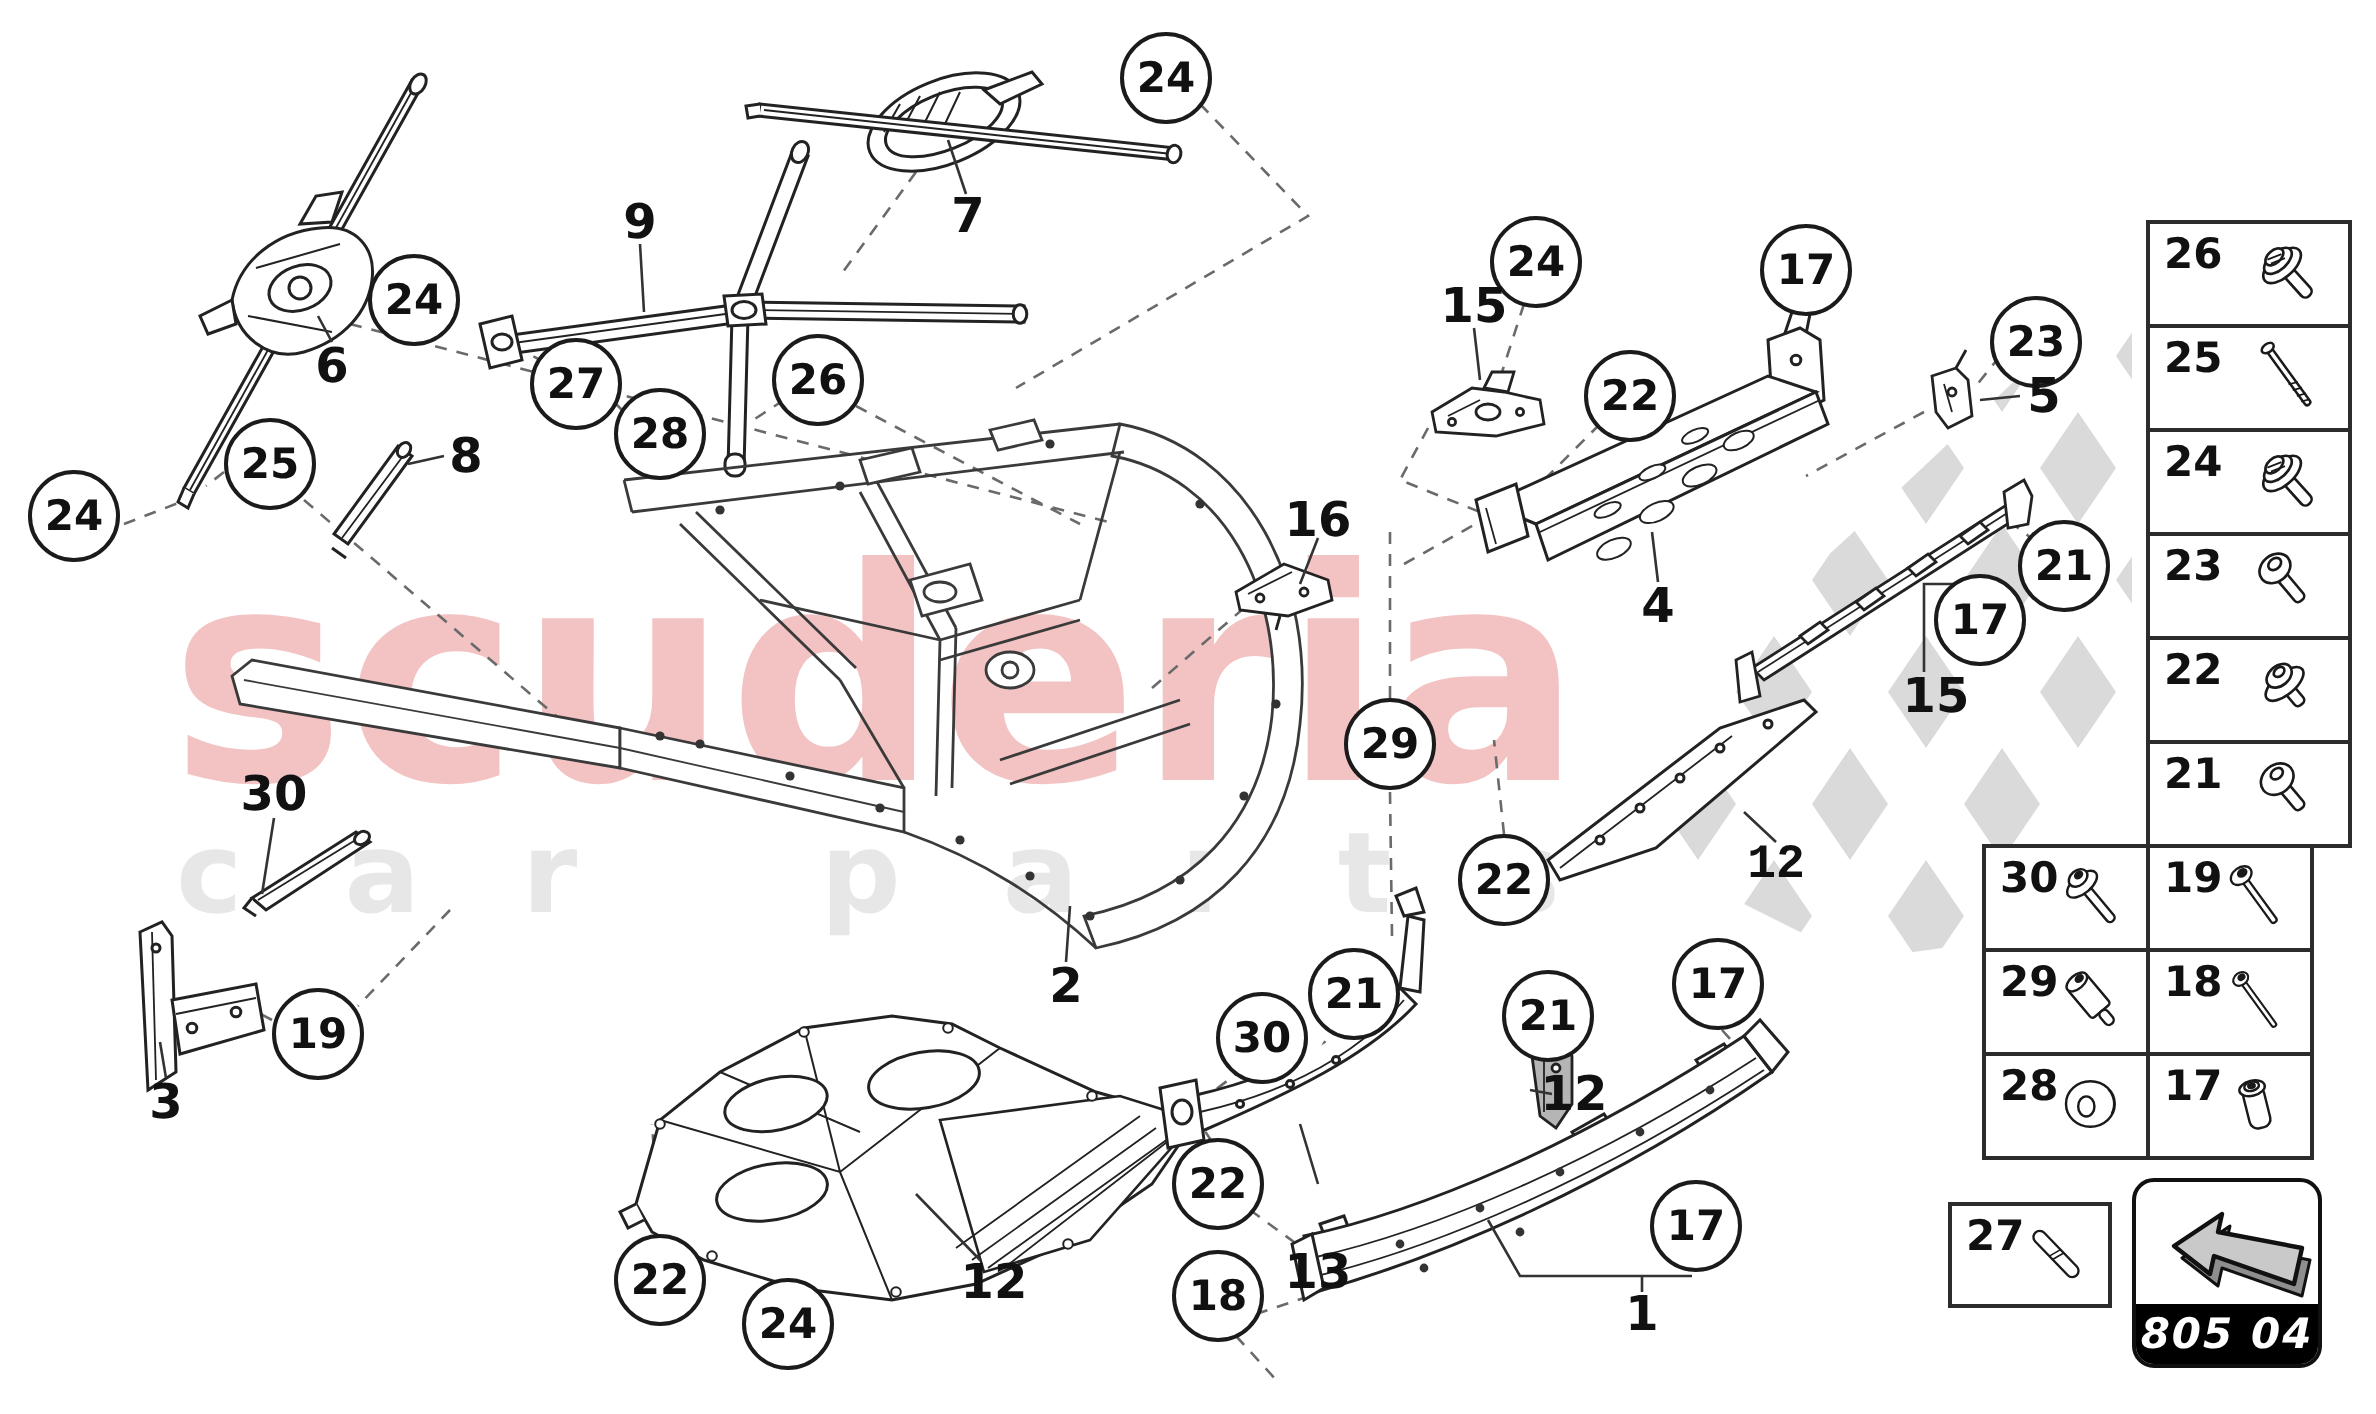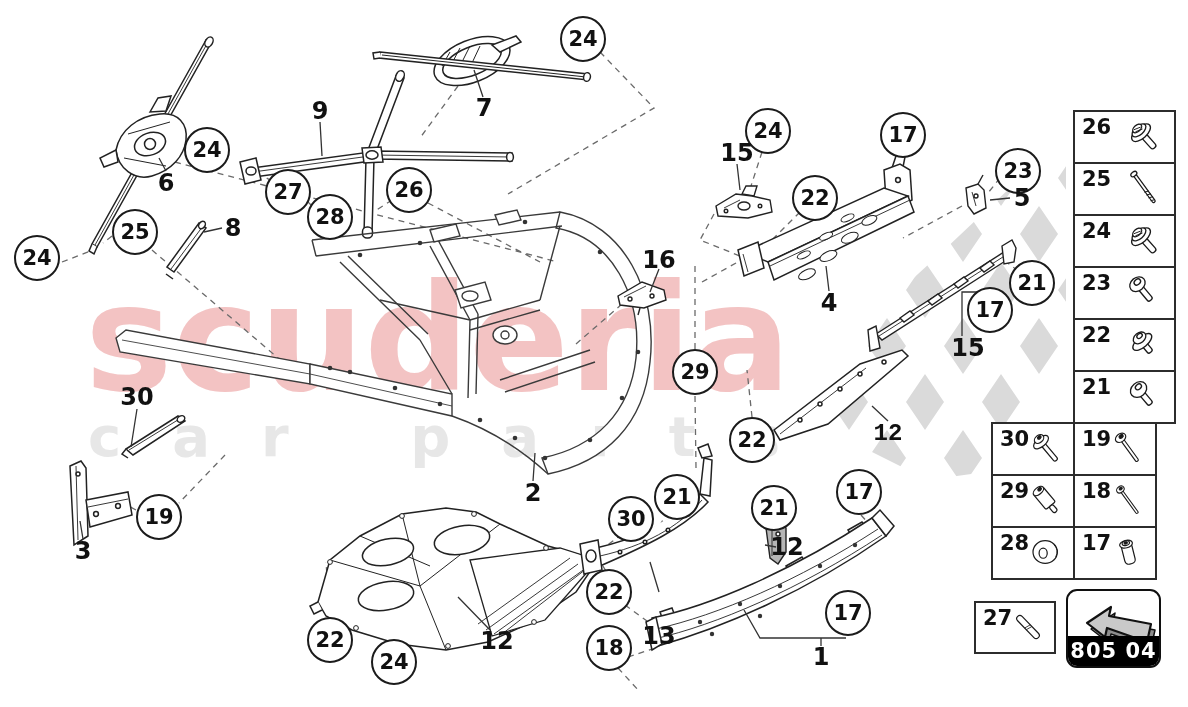--- a/index.html
+++ b/index.html
@@ -9,22 +9,22 @@
   #anno{position:absolute;left:0;top:0;width:1188px;height:707px;pointer-events:none;}
   .callout{position:absolute;width:46px;height:46px;box-sizing:border-box;border:2.6px solid #1b1b1b;
            border-radius:50%;background:#fff;display:flex;align-items:center;justify-content:center;
            font-weight:bold;font-size:21px;color:#111;pointer-events:auto;}
   .plabel{position:absolute;transform:translate(-50%,-50%);font-weight:bold;font-size:24px;color:#111;
           pointer-events:auto;white-space:nowrap;}
   .pbox{position:absolute;box-sizing:border-box;border:2px solid #2c2c2c;background:#fff;}
   .pnum{position:absolute;left:7px;top:3px;font-weight:bold;font-size:21px;color:#111;}
   .picon{position:absolute;right:1px;top:1px;width:58px;height:46px;}
   .pbox.grid .picon{width:52px;height:46px;}
-  .navtile{position:absolute;left:1066px;top:589px;width:95px;height:79px;box-sizing:border-box;
-           border:2.5px solid #101010;border-radius:11px;background:#fff;overflow:hidden;}
+  .navtile{position:absolute;left:1066px;top:589px;width:95px;height:95px;box-sizing:border-box;
+           border:2.5px solid #101010;border-radius:11px;background:#fff;overflow:hidden;font-style:italic;}
   .navcode{position:absolute;left:0;bottom:0;width:100%;height:30px;background:#000;color:#fff;
            font-weight:bold;font-size:21px;line-height:30px;text-align:center;letter-spacing:1px;}
   .navarrow{position:absolute;left:0;top:0;width:95px;height:62px;}
 </style>
 </head>
 <body>
 
 <div class="stage">
 
 <svg id="art" width="1188" height="707" viewBox="0 0 1188 707">

